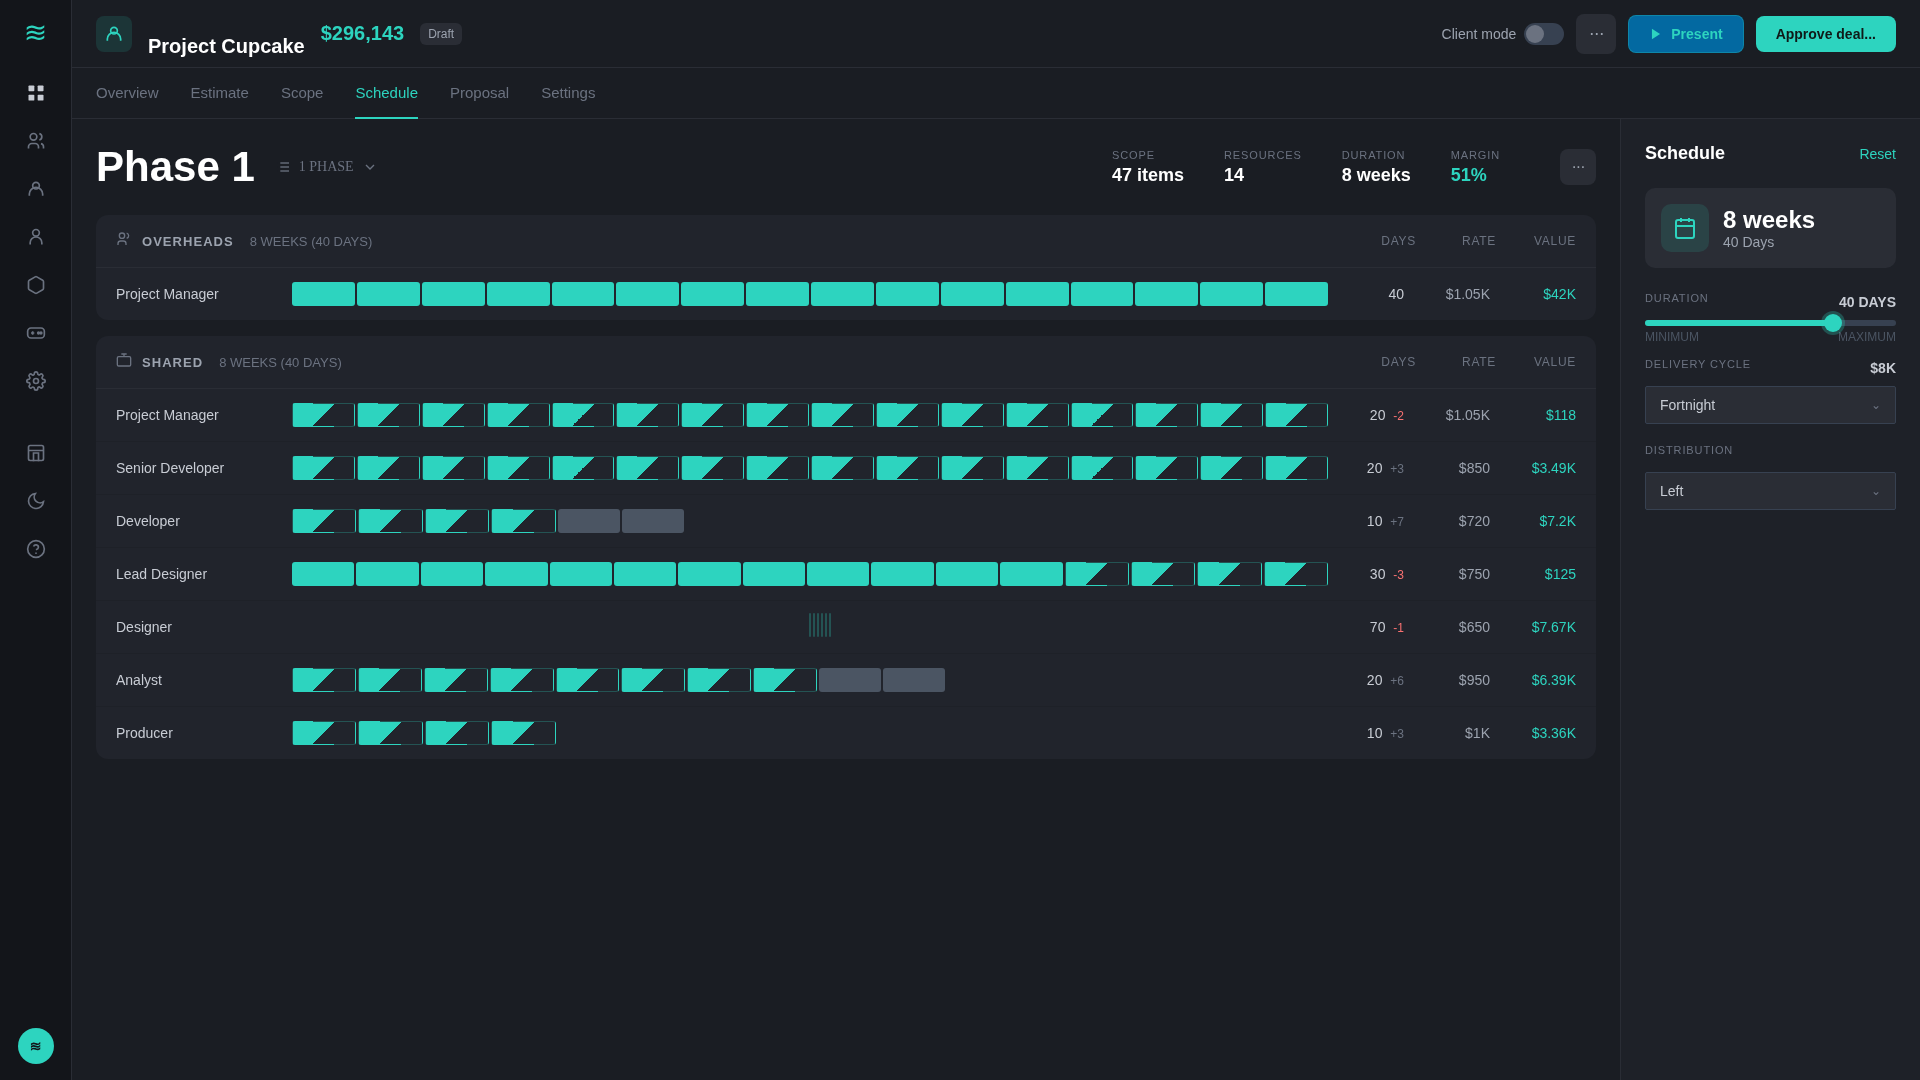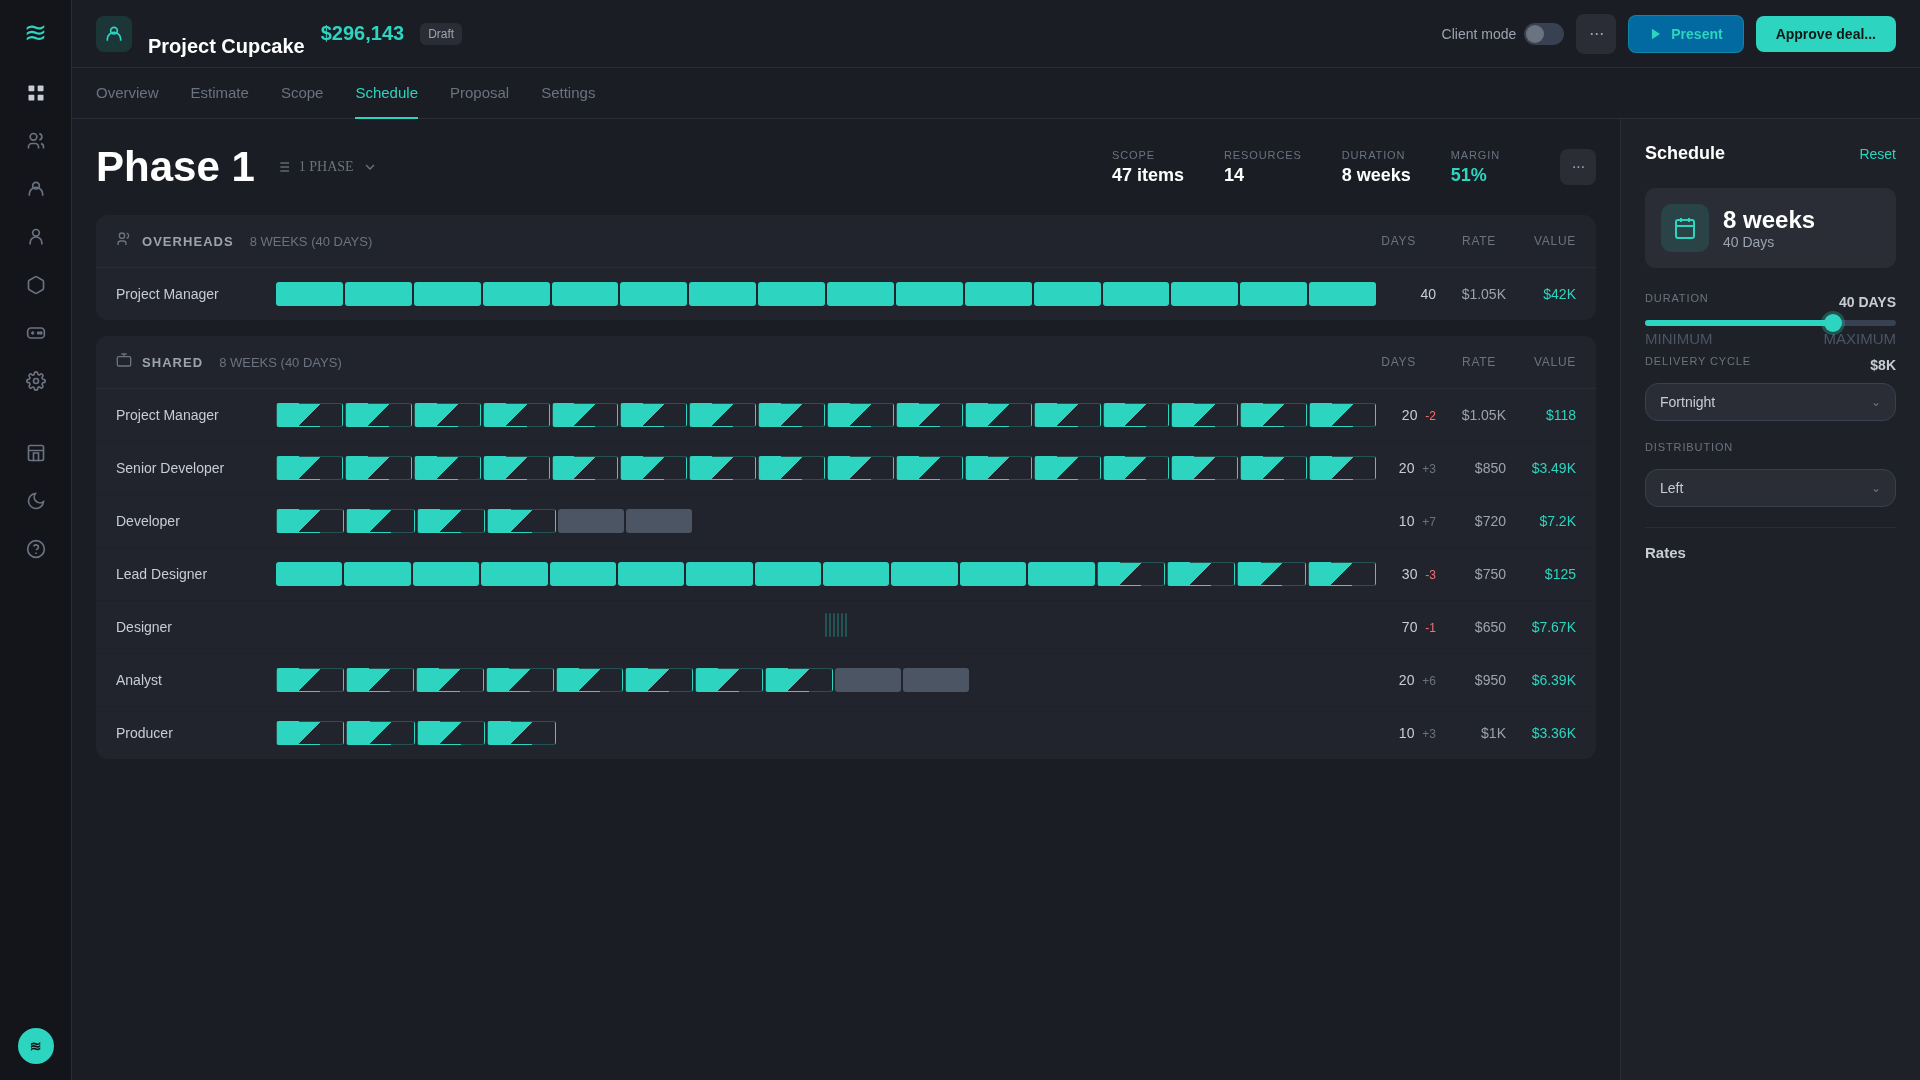--- a/index.html
+++ b/index.html
@@ -309,20 +309,21 @@
       width: 60px;
       text-align: right;
     }
 
     
     .resource-row {
       display: flex;
       align-items: center;
       padding: 12px 20px;
       border-bottom: 1px solid #1e2128;
+      gap: 16px;
     }
     .resource-row:last-child { border-bottom: none; }
     .resource-name {
       font-size: 14px;
       color: #c8ccd4;
       width: 160px;
       flex-shrink: 0;
     }
     .gantt-bar-container {
       flex: 1;
@@ -456,42 +457,42 @@
       border-radius: 50%;
       position: absolute;
       top: -6px;
       transform: translateX(-50%);
       cursor: pointer;
       box-shadow: 0 0 0 3px #2dd4bf44;
     }
     .slider-minmax {
       display: flex;
       justify-content: space-between;
-      font-size: 15px;
+      font-size: 12px;
       color: #4b5563;
-      margin-bottom: 8px;
+      margin-bottom: 14px;
     }
 
     .panel-section-label {
       display: flex;
       justify-content: space-between;
       align-items: center;
       margin-bottom: 8px;
     }
     .panel-section-value {
       font-size: 14px;
       color: #c8ccd4;
       font-weight: 600;
     }
 
     .select-control {
       width: 100%;
       background: #2a2d35;
       border: 1px solid #374151;
-      border-radius: 13px;
+      border-radius: 2px;
       padding: 10px 14px;
       color: #c8ccd4;
       font-size: 14px;
       display: flex;
       align-items: center;
       justify-content: space-between;
       cursor: pointer;
       margin-bottom: 20px;
     }
     .select-chevron { color: #6b7280; font-size: 12px; }
@@ -956,19 +957,16 @@
       </div>
 
       <div class="panel-section-label">
         <span class="panel-label">DISTRIBUTION</span>
       </div>
       <div class="select-control">
         <span>Left</span>
         <span class="select-chevron">⌄</span>
       </div>
 
-      <div class="rates-section">
-        <span class="rates-title">Rates</span>
-      </div>
     </aside>
 
   </div>
 </div>
 
 </body></html>

